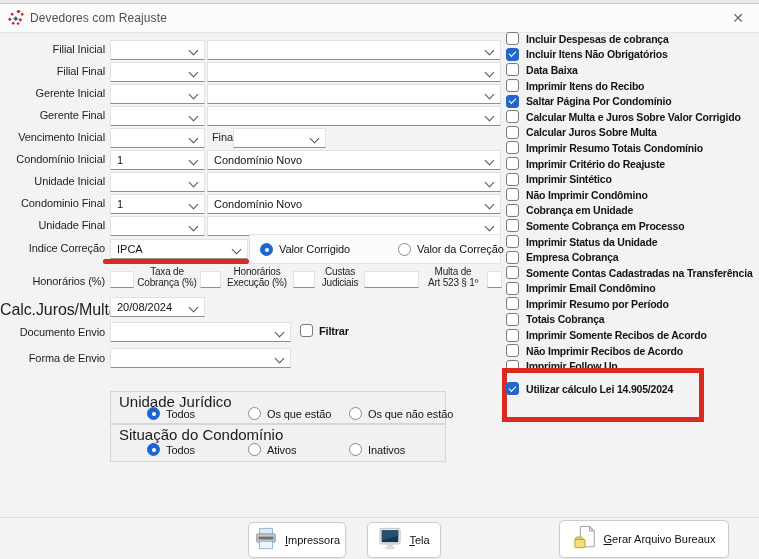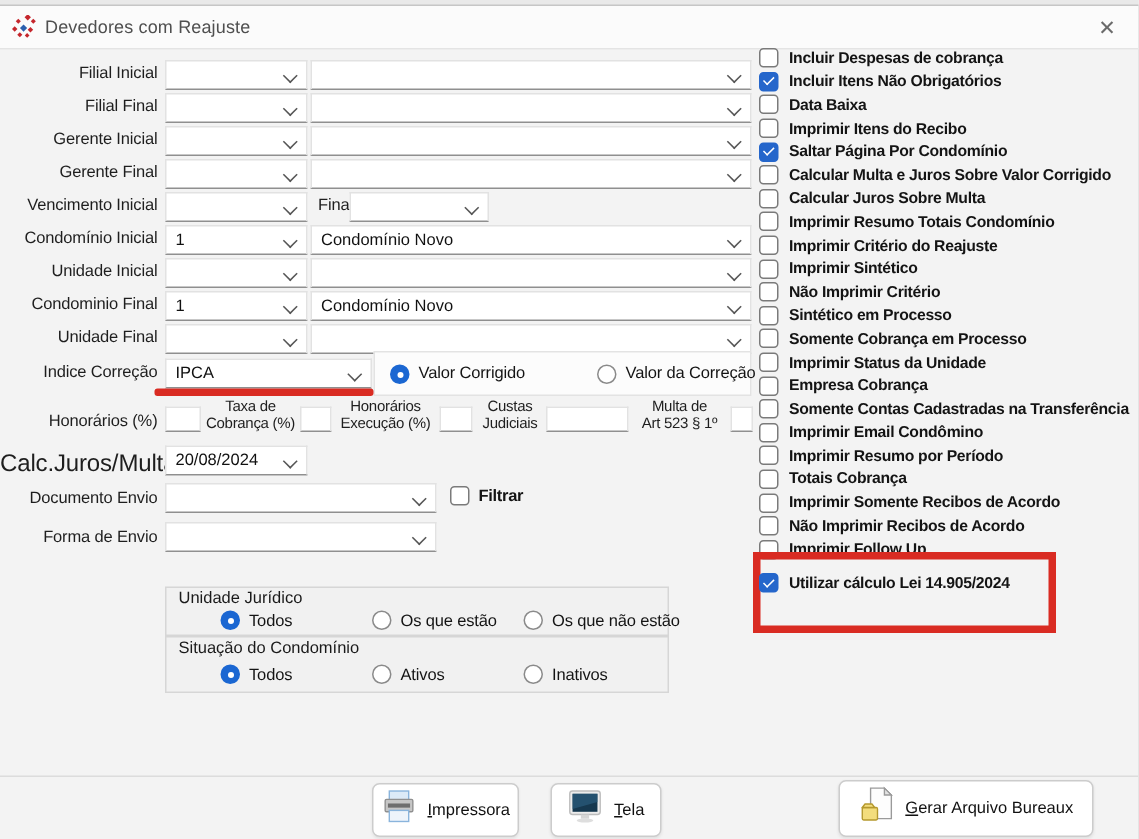--- a/index.html
+++ b/index.html
@@ -29,21 +29,21 @@
   
   .radio{position:relative;width:13px;height:13px;border:1px solid #8a8a8a;border-radius:50%;background:#fff;box-sizing:border-box;flex:none;}
   .radio.on{background:#1b67d2;border-color:#1b67d2;}
   .radio.on::after{content:"";position:absolute;left:4px;top:4px;width:4px;height:4px;background:#fff;border-radius:50%;}
   .ropt{display:flex;align-items:center;gap:6px;}
   .rlabel{font-size:11px;color:#141414;white-space:nowrap;letter-spacing:-0.1px;}
   
   .valor-panel{position:absolute;left:249px;top:230px;width:252px;height:30px;background:#fcfcfc;border:1px solid #e3e3e3;box-sizing:border-box;display:flex;align-items:center;}
   .valor-panel .ropt{position:absolute;}
   .gbox{position:absolute;left:110px;width:336px;background:#f1f1f1;border:1px solid #d6d6d6;box-sizing:border-box;}
-  .gtitle{position:absolute;left:8px;top:1px;font-size:11px;color:#1a1a1a;}
+  .gtitle{position:absolute;left:8px;top:1px;font-size:15px;color:#1a1a1a;}
   .gopts{position:absolute;left:8px;display:flex;padding-left:28px;}
   .gopts .ropt{width:101px;}
   
   .red-underline{position:absolute;left:103px;top:255px;width:146px;height:5px;background:#d92b22;border-radius:2px;z-index:6;}
   .red-box{position:absolute;left:502px;top:364px;width:192px;height:44px;border:5px solid #d92b22;z-index:6;}
   
   .footer-sep{position:absolute;left:0;top:513px;width:759px;height:1px;background:#dcdcdc;}
   .btn{position:absolute;background:#fff;border:1px solid #cccccc;border-radius:5px;box-shadow:0 1px 2px rgba(0,0,0,.07);display:flex;align-items:center;justify-content:center;gap:7px;box-sizing:border-box;}
   .btxt{font-size:11px;color:#111;white-space:nowrap;}
   .filtrar{position:absolute;left:300px;top:320px;display:flex;align-items:center;gap:6px;}
@@ -317,26 +317,26 @@
         <span class="cblabel">Imprimir Critério do Reajuste</span>
       </label>
 
       <label class="cbrow">
         <span class="cb"></span>
         <span class="cblabel">Imprimir Sintético</span>
       </label>
 
       <label class="cbrow">
         <span class="cb"></span>
-        <span class="cblabel">Não Imprimir Critério</span>
-      </label>
-
-      <label class="cbrow">
-        <span class="cb"></span>
-        <span class="cblabel">Sintético em Processo</span>
+        <span class="cblabel">Não Imprimir Condômino</span>
+      </label>
+
+      <label class="cbrow">
+        <span class="cb"></span>
+        <span class="cblabel">Cobrança em Unidade</span>
       </label>
 
       <label class="cbrow">
         <span class="cb"></span>
         <span class="cblabel">Somente Cobrança em Processo</span>
       </label>
 
       <label class="cbrow">
         <span class="cb"></span>
         <span class="cblabel">Imprimir Status da Unidade</span>

